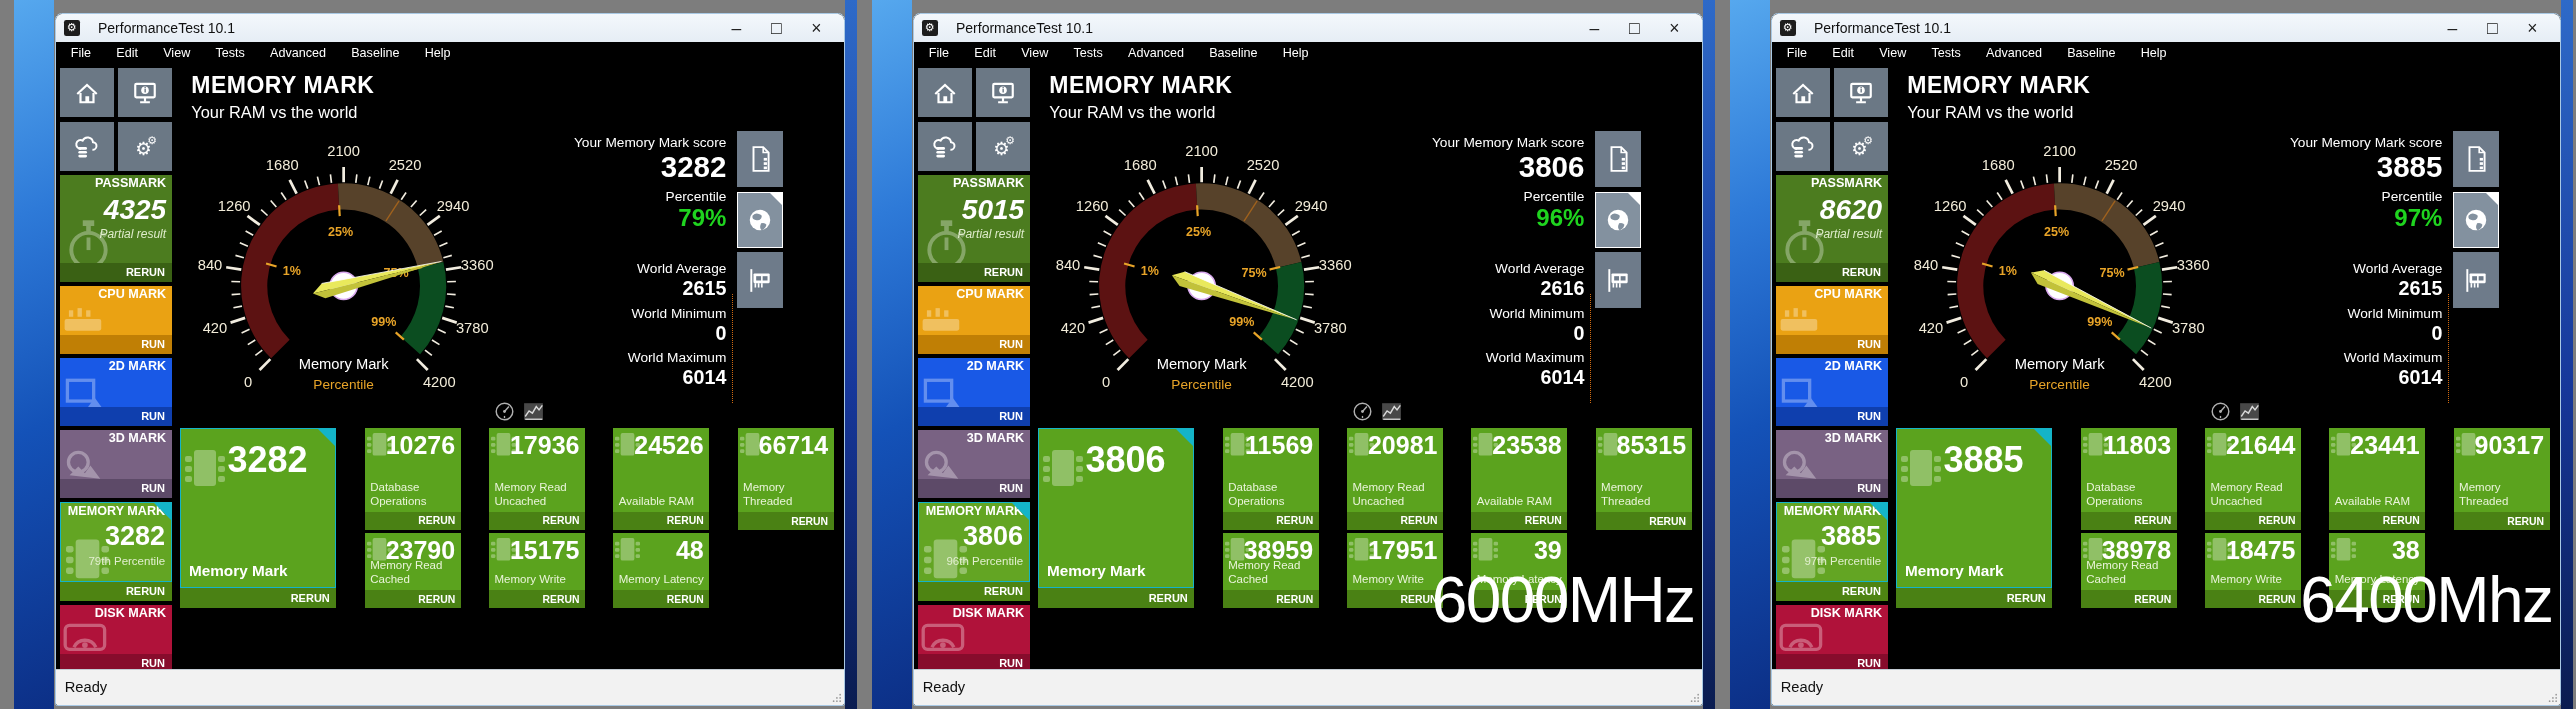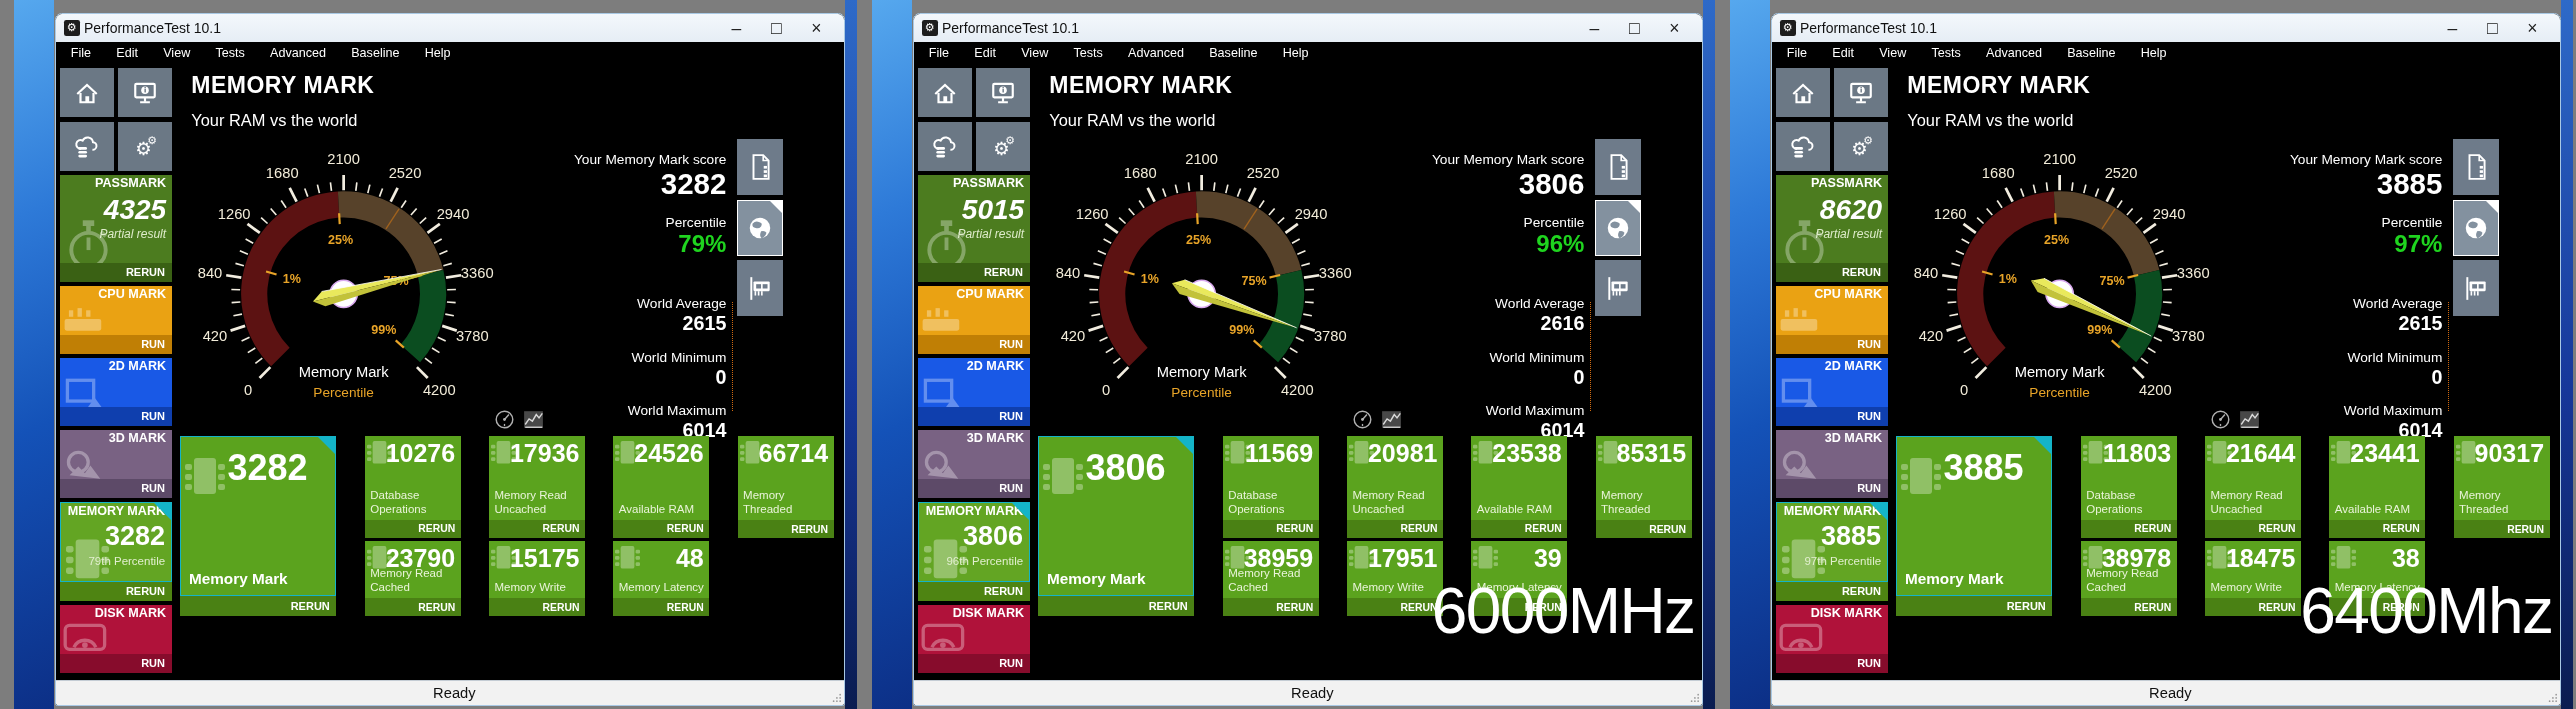--- a/index.html
+++ b/index.html
@@ -9,21 +9,21 @@
   .wall-left { position:absolute; left:14px; top:0; bottom:0; width:40px;
     background:linear-gradient(155deg,#56a8ee 0%,#2e7ad8 30%,#1452b8 60%,#0c2f86 100%); }
   .wall-right { position:absolute; right:1.1px; top:0; bottom:0; width:12px;
     background:linear-gradient(180deg,#2e6ac8 0%,#16379a 55%,#0a1c50 100%); }
   .window { position:absolute; left:55px; right:13px; top:13px; bottom:4.4px;
     border:1.1px solid #a9c9e4; border-radius:6.6px 6.6px 2.2px 2.2px; background:#000;
     display:flex; flex-direction:column; overflow:hidden; }
   
   .titlebar { height:28px; background:linear-gradient(#f4f8fc,#e6edf5); display:flex; align-items:center; padding:0 7.6px; flex:0 0 auto; }
   .app-icon { width:16.4px; height:16.4px; background:#1d1d1d; border-radius:2.2px; color:#fff; font-size:11px; display:flex; align-items:center; justify-content:center; }
-  .wtitle { margin-left:4px; font-size:14px; color:#111; }
+  .wtitle { margin-left:18px; font-size:14px; color:#111; }
   .controls { margin-left:auto; display:flex; }
   .ctrl { width:40px; text-align:center; font-size:17.5px; color:#222; font-weight:400; cursor:default; }
   
   .menubar { height:22px; background:#000; display:flex; align-items:center; padding-left:2.2px; flex:0 0 auto; }
   .menu-item { color:#fff; font-size:12.6px; padding:0 12.6px; }
   
   .content { flex:1 1 auto; display:flex; background:#000; position:relative; overflow:hidden; }
   .sidebar { flex:0 0 120px; padding:4.4px; }
   .toolbar { display:grid; grid-template-columns:1fr 1fr; gap:4.4px; }
   .tool-btn { height:49px; background:#6b7885; display:flex; align-items:center; justify-content:center; }
@@ -47,28 +47,28 @@
   .t-disk .tile-strip { background:#870c2c; }
   .t-mem .tile-body { height:80px; background:#63a523; border:1.6px solid #14b4c8; }
   .t-mem .tile-strip { background:#4e8412; }
   .corner::after { content:""; position:absolute; top:0; right:0; border-top:17.5px solid #14b4c8; border-left:17.5px solid transparent; }
   .mem-value { position:absolute; top:17.5px; right:5.5px; font-size:27px; font-weight:bold; }
   .mem-note  { position:absolute; top:52px; right:5.5px; font-size:11.5px; color:#e2efcf; }
   
   .main { flex:1 1 auto; position:relative; }
   .hdr { padding:7.6px 0 0 15.3px; }
   .hdr-title { font-size:23px; font-weight:bold; color:#fff; letter-spacing:0.5px; }
-  .hdr-sub { font-size:16.4px; color:#fff; margin-top:12px; }
+  .hdr-sub { font-size:16.4px; color:#fff; margin-top:4px; }
   .middle { display:flex; height:304px; padding-left:4.4px; position:relative; }
   .gauge-wrap { flex:0 0 360px; position:relative; }
   .gauge-svg { width:360px; height:295px; }
   .gauge-mini-icons { position:absolute; right:-3.3px; bottom:3.3px; display:flex; gap:7.6px; opacity:.85; }
   .scores { flex:0 0 257px; display:flex; padding-top:8.7px; position:relative; }
   .score-text { width:186px; text-align:right; color:#fff; }
-  .s-label { font-size:13.7px; margin-top:14px; }
+  .s-label { font-size:13.7px; margin-top:5px; }
   .s-score { font-size:29.5px; font-weight:bold; line-height:1.15; }
   .s-pct { font-size:24px; font-weight:bold; color:#1fd41f; line-height:1.2; }
   .s-gap { height:23px; }
   .s-val { font-size:19.7px; font-weight:bold; line-height:1.25; }
   .score-div { border-left:1.6px dotted #d06a10; height:109px; margin:164px 4.4px 0 5.5px; }
   .side-icons { width:50px; display:flex; flex-direction:column; gap:4.4px; padding-top:1.1px; }
   .side-btn { width:46px; height:56px; background:#6e7b8a; display:flex; align-items:center; justify-content:center; position:relative; }
   .side-btn.selected { background:#83919f; border:1.6px solid #fff; }
   .side-btn.selected::after { content:""; position:absolute; top:0; right:0; border-top:12px solid #fff; border-left:12px solid transparent; }
   
@@ -80,21 +80,21 @@
   .big-strip { height:19.7px; background:#4a8114; display:flex; align-items:center; justify-content:flex-end; padding-right:6.6px; font-weight:bold; font-size:11px; }
   .gcol { flex:0 0 121px; display:flex; flex-direction:column; gap:3.3px;padding-left:25px; }
   .cell { position:relative; background:#5ba31e; color:#fff; overflow:hidden; }
   .cell-lg { height:102px; }
   .cell-sm { height:75px; }
   .c-value { position:absolute; top:3.3px; right:5.5px; font-size:25px; font-weight:bold; }
   .c-label { position:absolute; left:5.5px; bottom:21px; font-size:11.5px; line-height:1.2; max-width:109px; color:#eaf4da; }
   .c-strip { position:absolute; left:0; right:0; bottom:0; height:17.5px; background:#4a8114; display:flex; align-items:center; justify-content:flex-end; padding-right:5.5px; font-weight:bold; font-size:10.4px; }
   .overlay { position:absolute; right:7.6px; bottom:32px; font-size:64px; color:#fff; letter-spacing:-1.6px; white-space:nowrap; }
   
-  .statusbar { height:25px; background:#f2f2f2; border-top:1.1px solid #c4ccd4; display:flex; align-items:center; padding-left:8.7px; font-size:14.7px; color:#111; flex:0 0 auto; position:relative; border-radius:0 0 1.6px 1.6px;justify-content:center; }
+  .statusbar { height:36px; background:#f2f2f2; border-top:1.1px solid #c4ccd4; display:flex; align-items:center; padding-left:8.7px; font-size:14.7px; color:#111; flex:0 0 auto; position:relative; border-radius:0 0 1.6px 1.6px; }
   .grip { position:absolute; right:2.2px; bottom:2.2px; }
 </style>
 </head>
 <body>
 
 <div id="panels">
 <section class="panel">
   <div class="wall-left"></div>
   <div class="wall-right"></div>
   <div class="window">

